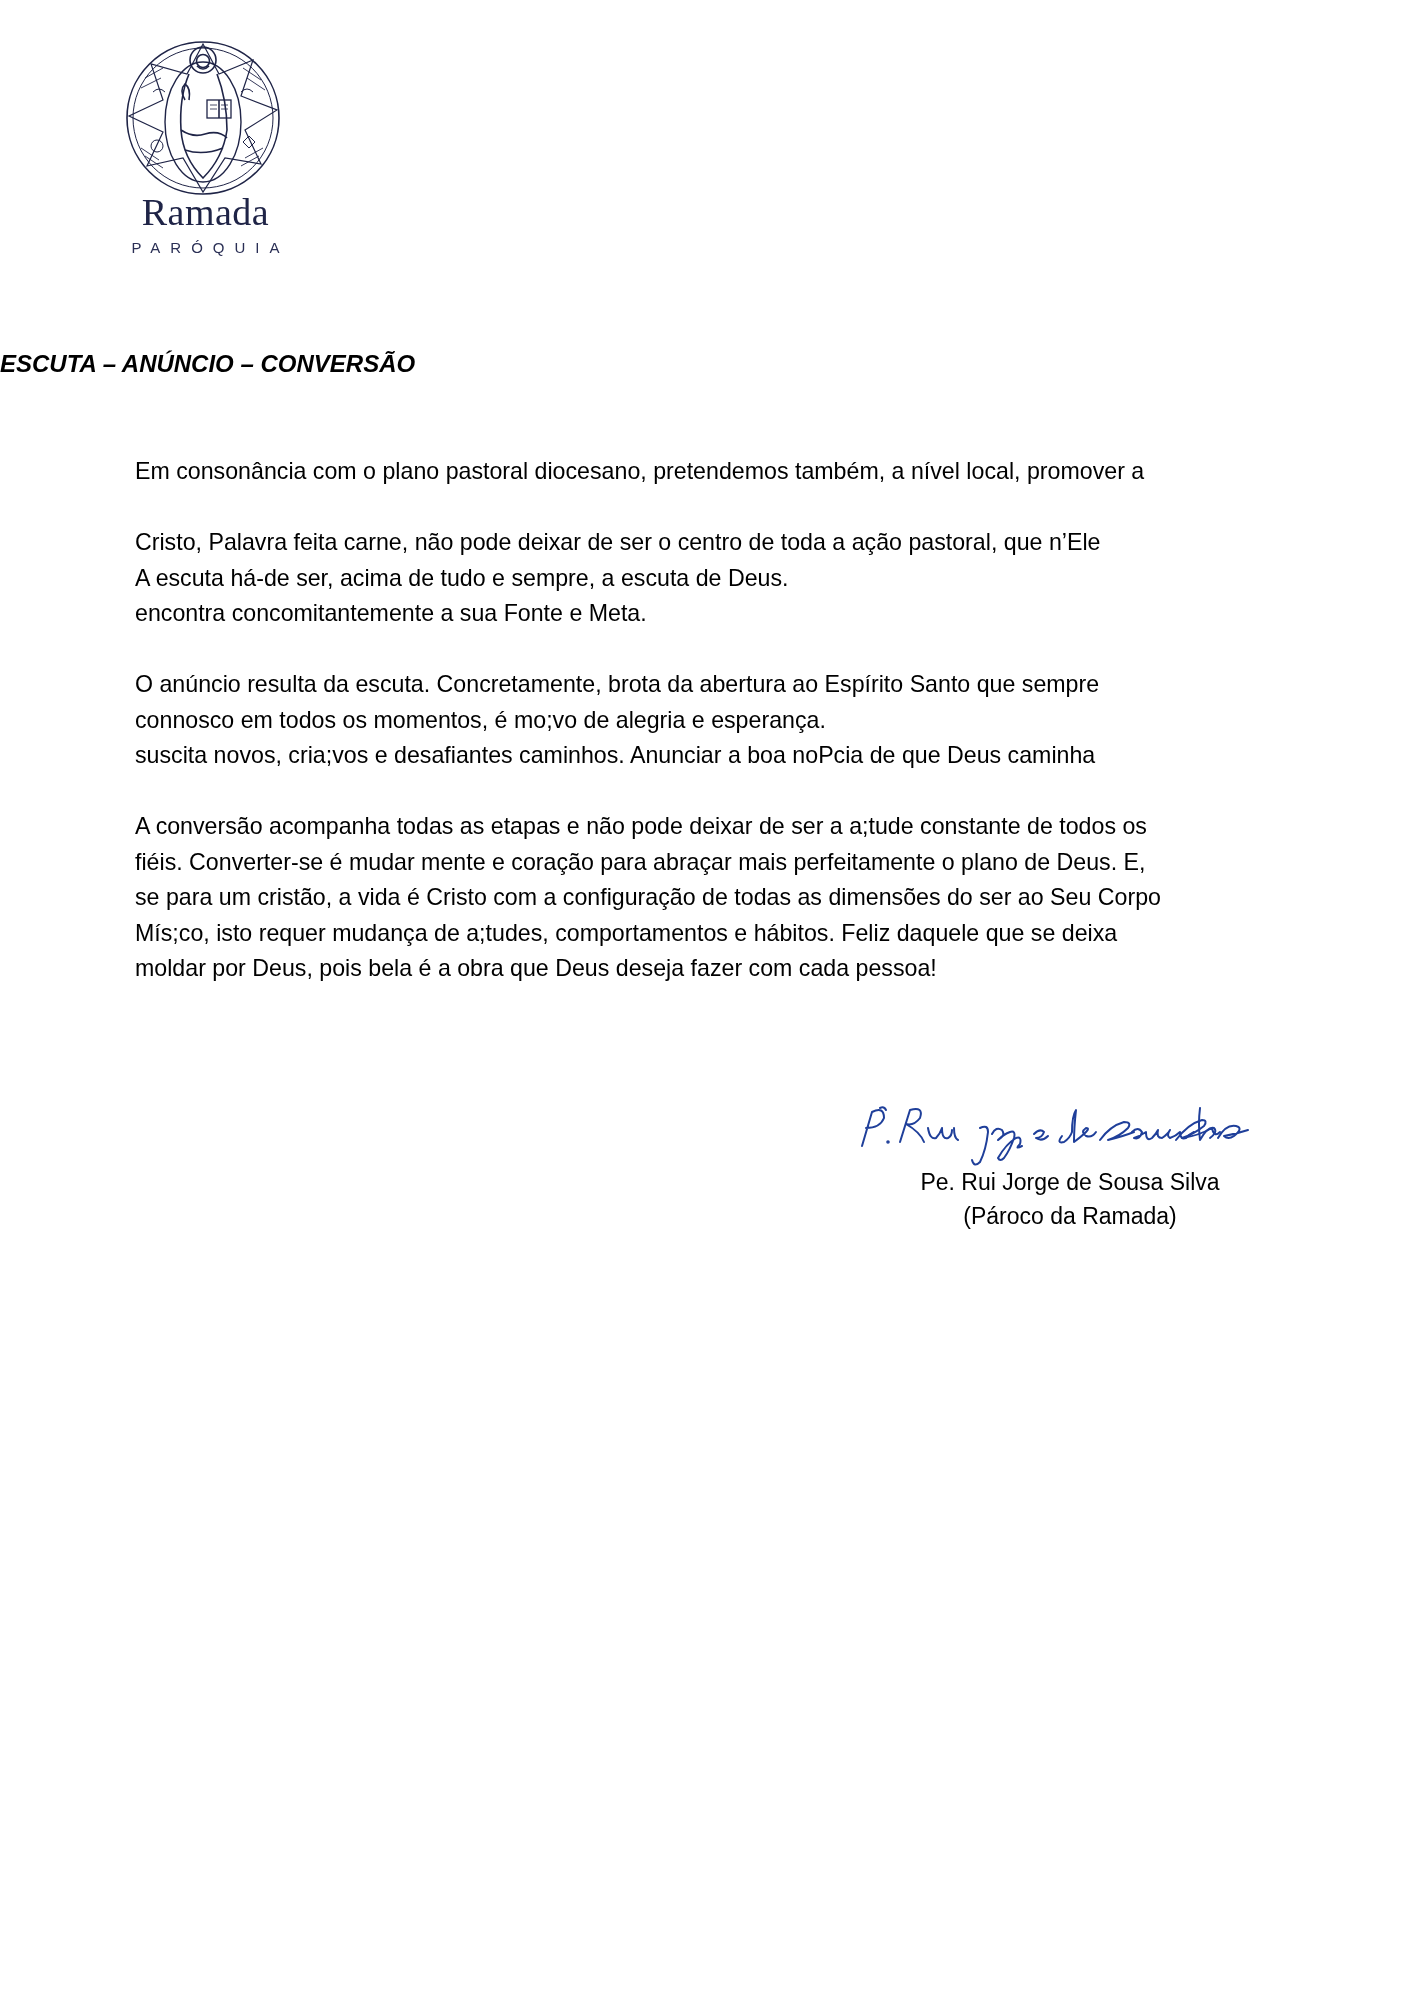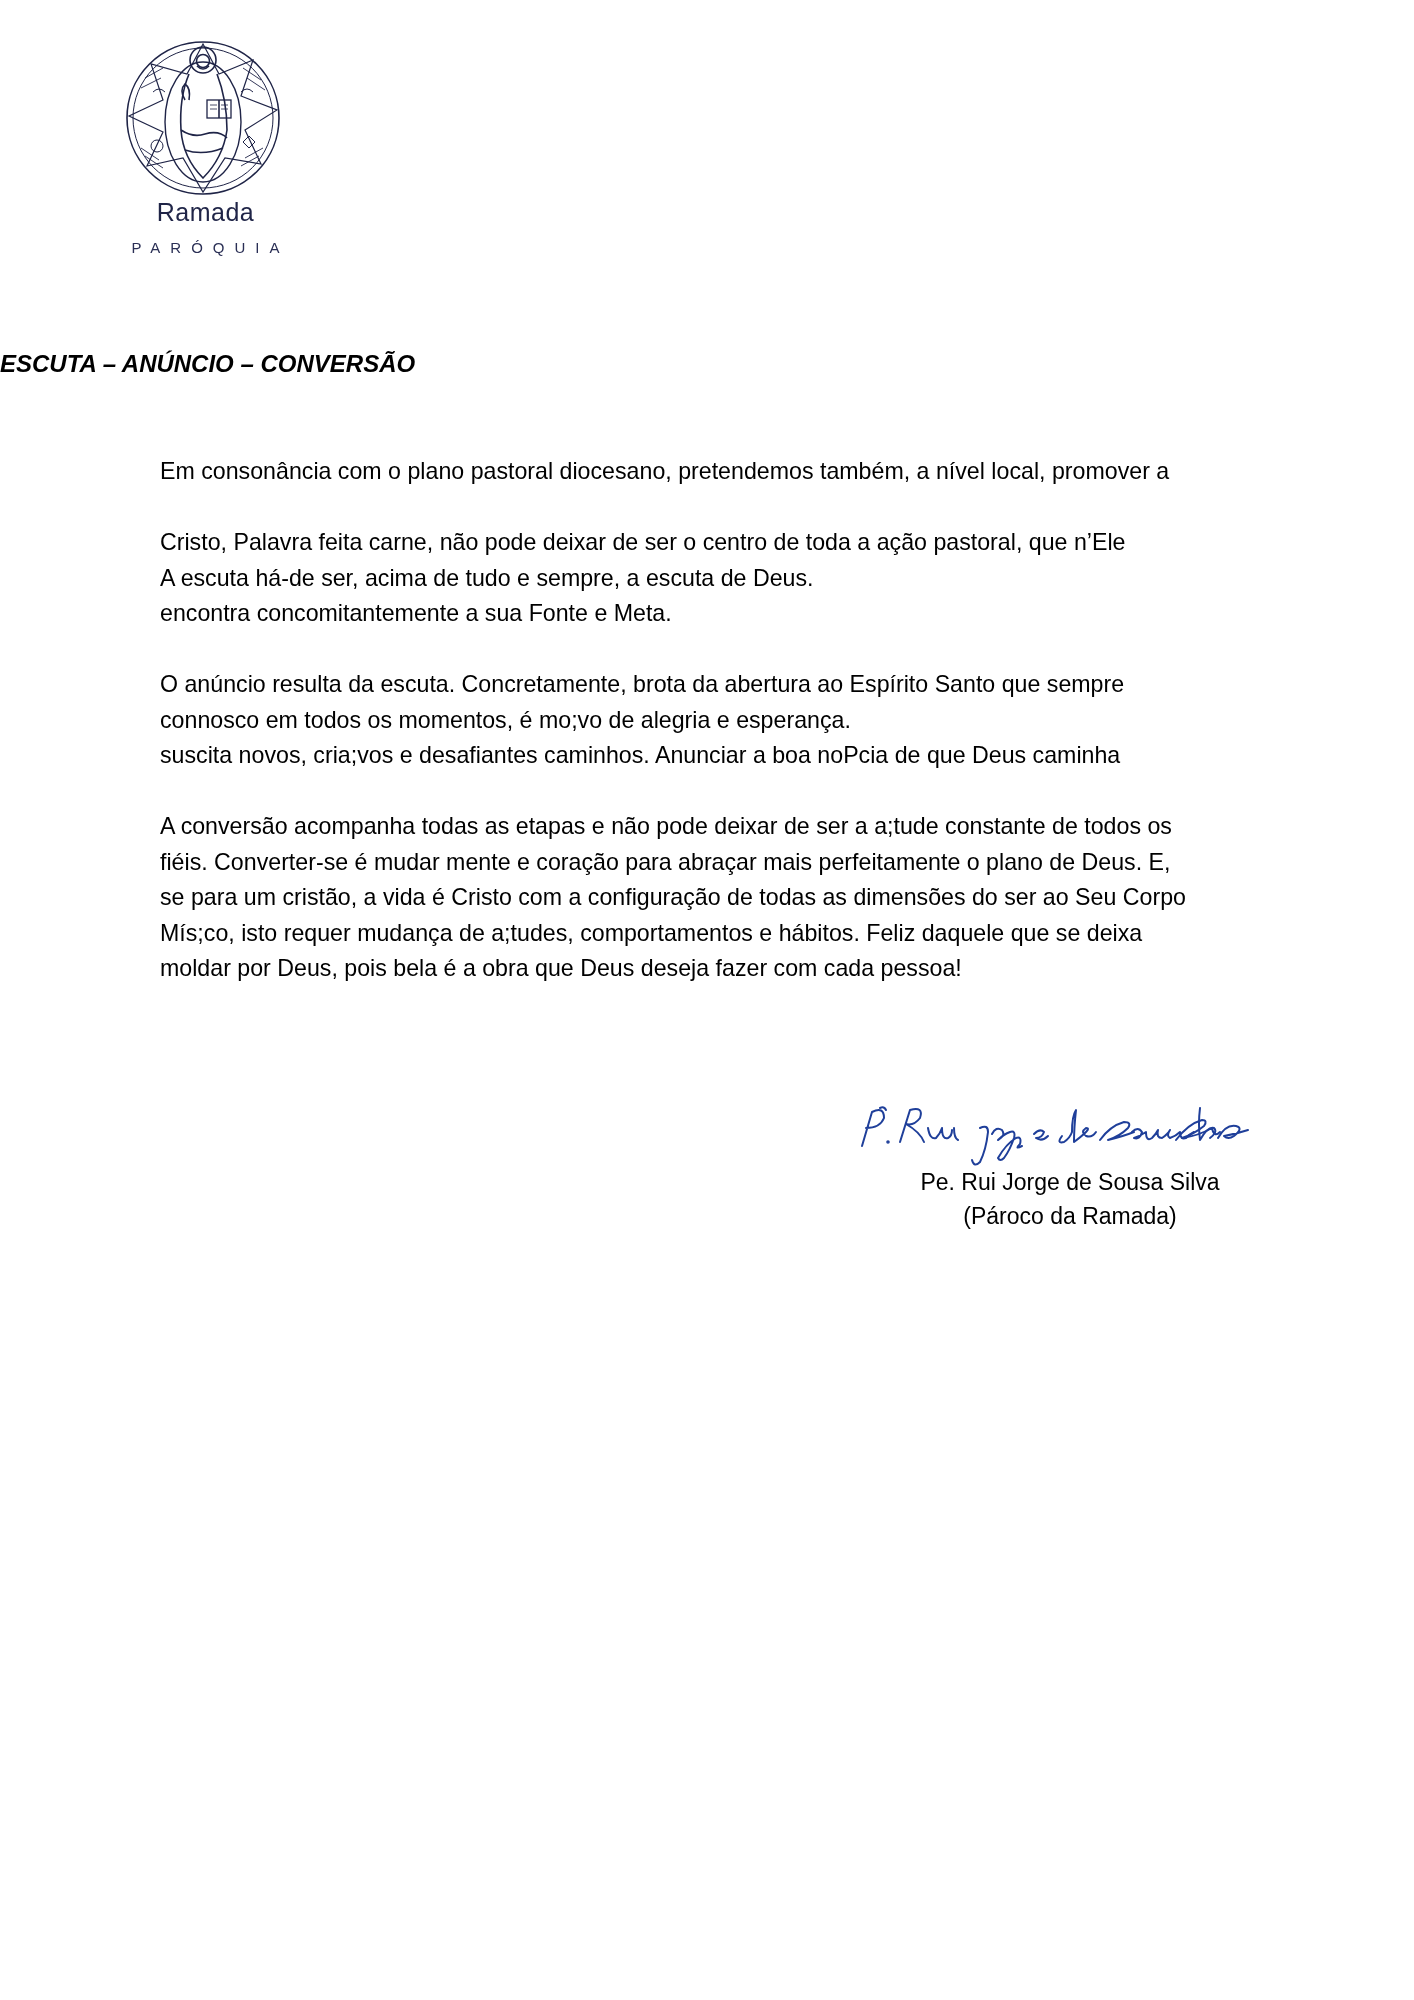--- a/index.html
+++ b/index.html
@@ -1,29 +1,29 @@
 <!DOCTYPE html>
 <html><head>
 <meta charset="utf-8">
 <style>
   html, body { margin: 0; padding: 0; background: #ffffff; }
   body { width: 1414px; height: 2000px; position: relative; overflow: hidden; font-family: "Liberation Sans", sans-serif; color: #000; }
 
   .logo { position: absolute; left: 118px; top: 36px; width: 175px; height: 225px; }
   .logo svg.emblem { position: absolute; left: 5px; top: 2px; width: 160px; height: 160px; }
   .logo .brand { position: absolute; left: 0; top: 152px; width: 175px; text-align: center;
-    font-family: Liberation Sans, sans-serif; font-size: 25px; color: #1f2447; letter-spacing: 0.5px; line-height: 48px; }
+    font-family: Liberation Serif, serif; font-size: 38px; color: #1f2447; letter-spacing: 0.5px; line-height: 48px; }
   .logo .sub { position: absolute; left: 0; top: 204px; width: 175px; text-align: center;
     font-family: "Liberation Sans", sans-serif; font-size: 15px; color: #2a2f55; letter-spacing: 10px; text-indent: 10px; line-height: 16px; }
 
   .title { position: absolute; left: 0; top: 348px; width: 1414px; text-align: left;
     font-family: "Liberation Sans", sans-serif; font-style: italic; font-weight: bold; font-size: 24px; line-height: 32px; }
 
   .body-text { position: absolute; left: 135px; top: 454px; width: 1105px;
-    font-family: "Liberation Sans", sans-serif; font-size: 23.2px; line-height: 35.5px; margin-left: 25px; }
+    font-family: "Liberation Sans", sans-serif; font-size: 23.2px; line-height: 35.5px; }
   .body-text p { margin: 0 0 35.5px 0; white-space: nowrap; }
   .body-text p .ln { display: block; }
 
   .signature { position: absolute; left: 850px; top: 1098px; width: 410px; height: 75px; }
   .sign-block { position: absolute; left: 880px; top: 1165px; width: 380px; text-align: center;
     font-family: "Liberation Sans", sans-serif; font-size: 23px; line-height: 34px; }
 </style>
 </head>
 <body>
 

